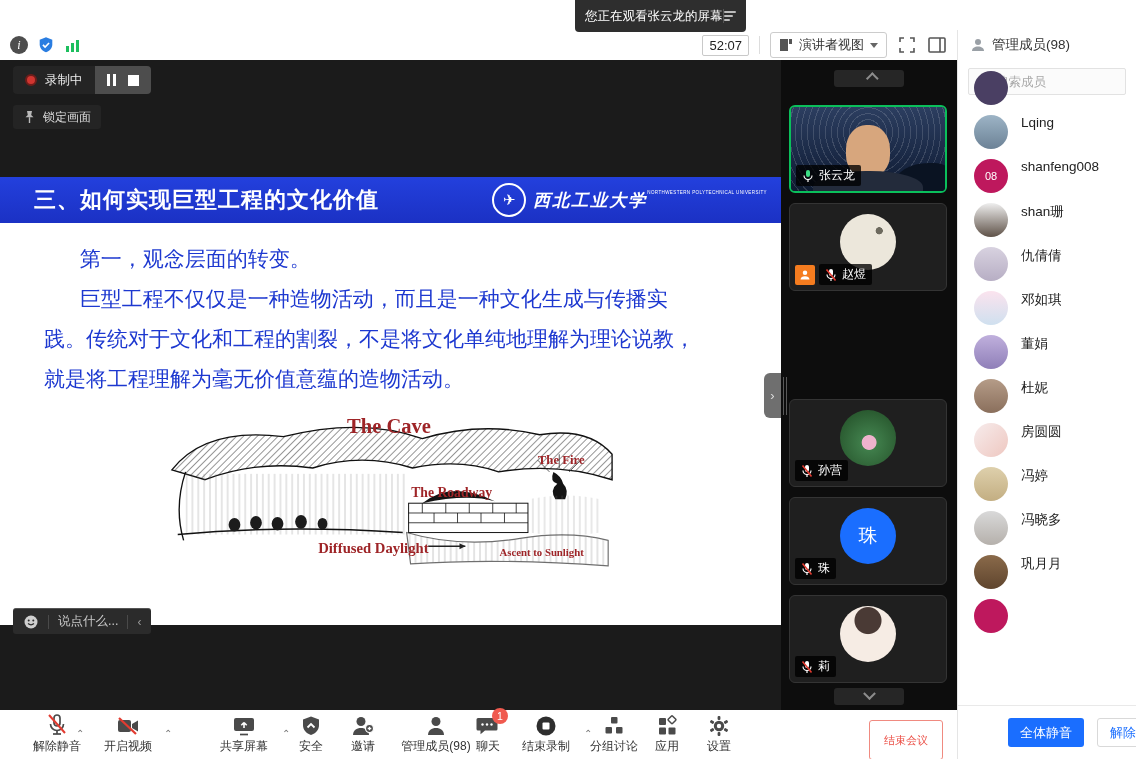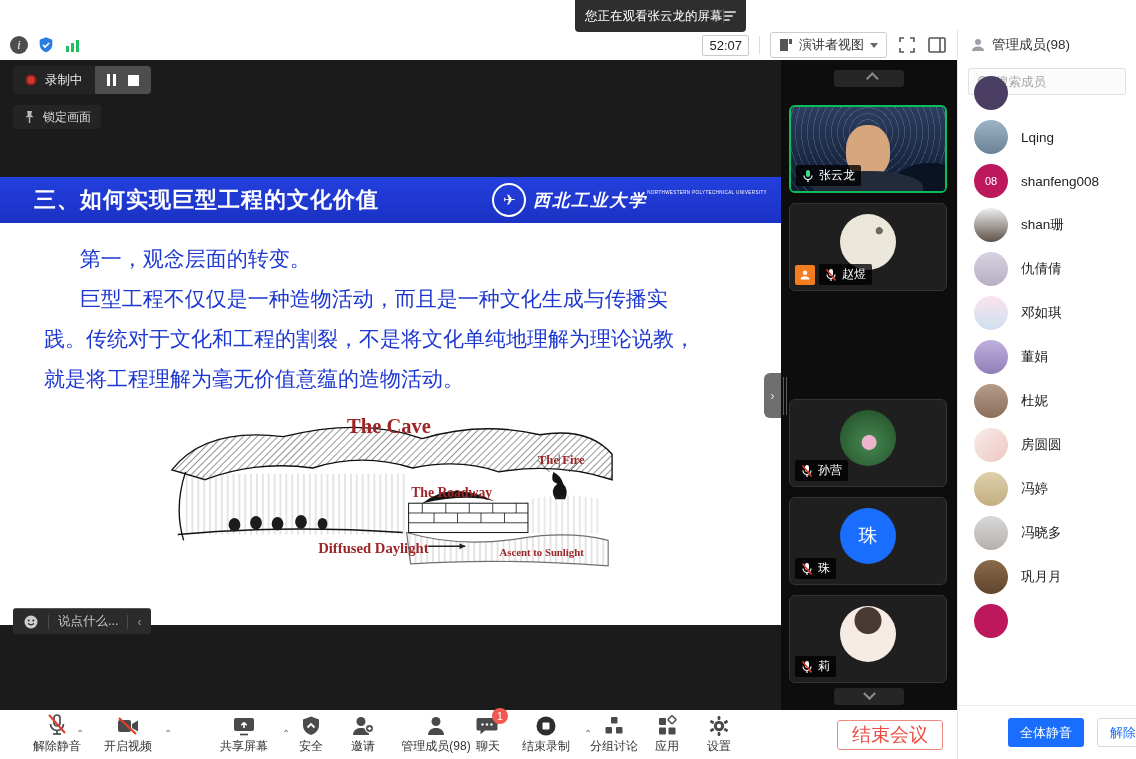--- a/index.html
+++ b/index.html
@@ -95,21 +95,21 @@
   .grip { position:absolute; left:2px; top:317px; height:38px; display:flex; gap:2px; }
   .grip i { width:1px; height:100%; background:#5a5a5a; display:block; }
 
   
   .member-panel { position:absolute; left:957px; top:0; width:179px; height:645px; background:#fff; border-left:1px solid #e5e5e5; overflow:hidden; }
   .search-wrap { padding:8px 10px 6px; }
   .search-box { height:27px; border:1px solid #e2e2e2; border-radius:2px; background:#fbfbfb; display:flex; align-items:center; gap:6px; padding:0 8px; }
   .search-box input { border:none; outline:none; background:transparent; font-size:12.5px; color:#333; width:110px; }
   .search-box input::placeholder { color:#a8a8a8; }
   .mlist { position:relative; }
-  .mrow { height:44px; display:flex; align-items:center; gap:13px; padding-left:16px; }
+  .mrow { height:44px; display:flex; align-items:flex-start; gap:13px; padding-left:16px; }
   .mrow.partial-top { margin-top:-30px; }
   .avatar { width:34px; height:34px; border-radius:50%; flex:none; }
   .avatar.txt { background:#be185d; color:#fff; display:flex; align-items:center; justify-content:center; font-size:11px; }
   .mname { font-size:13.5px; color:#222; }
   .av0{background:#4a3f63;} .av1{background:linear-gradient(180deg,#9db4c6,#6c8296);} 
   .av3{background:linear-gradient(180deg,#efefef,#5f5248);} .av4{background:linear-gradient(180deg,#d9a7a0,#b98a86);}
   .av6{background:linear-gradient(180deg,#d8d2e0,#b7aec4);} .av7{background:linear-gradient(180deg,#fbe3ee,#cfe0ef);}
   .av8{background:linear-gradient(180deg,#c0b0dd,#8f7fb8);} .av9{background:linear-gradient(180deg,#b59c88,#8a6f5c);}
   .av10{background:linear-gradient(135deg,#f7ecec,#eec7c0);} .av11{background:linear-gradient(180deg,#ded0ac,#c3ae82);}
   .av12{background:linear-gradient(180deg,#d9d9d9,#b5b0ab);} .av13{background:linear-gradient(180deg,#8a6a4a,#5f452e);}
@@ -119,22 +119,22 @@
   .pf-mute { background:#1a6eff; color:#fff; margin-left:50px; }
   .pf-unmute { background:#fff; color:#1a6eff; border:1px solid #d9d9d9; margin-left:13px; min-width:96px; }
 
   
   .toolbar { position:absolute; top:710px; left:0; width:957px; height:49px; background:#fff; }
   .tb-item { position:absolute; top:3px; width:72px; display:flex; flex-direction:column; align-items:center; gap:1px; font-size:12px; color:#333; cursor:default; }
   .tb-ic { height:24px; display:flex; align-items:flex-end; justify-content:center; position:relative; }
   .tb-caret { position:absolute; top:16px; font-size:10px; color:#777; }
   .badge { position:absolute; top:-5px; right:-8px; min-width:16px; height:16px; border-radius:8px; background:#f05a4f;
     color:#fff; font-size:10.5px; display:flex; align-items:center; justify-content:center; padding:0 4px; }
-  .end-btn { position:absolute; right:14px; top:10px; height:30px; padding:0 14px; border:1px solid #f08a80; color:#eb4d44;
-    border-radius:3px; background:#fff; font-size:19px; display:flex; align-items:center; }
+  .end-btn { position:absolute; right:14px; top:10px; height:40px; padding:0 14px; border:1px solid #f08a80; color:#eb4d44;
+    border-radius:3px; background:#fff; font-size:11px; display:flex; align-items:center; }
   svg { display:block; }
 </style>
 </head>
 <body>
 
 <div class="app">
 
   <div class="viewer-pill">
     <span>您正在观看张云龙的屏幕</span>
     <span class="vdiv"></span>

